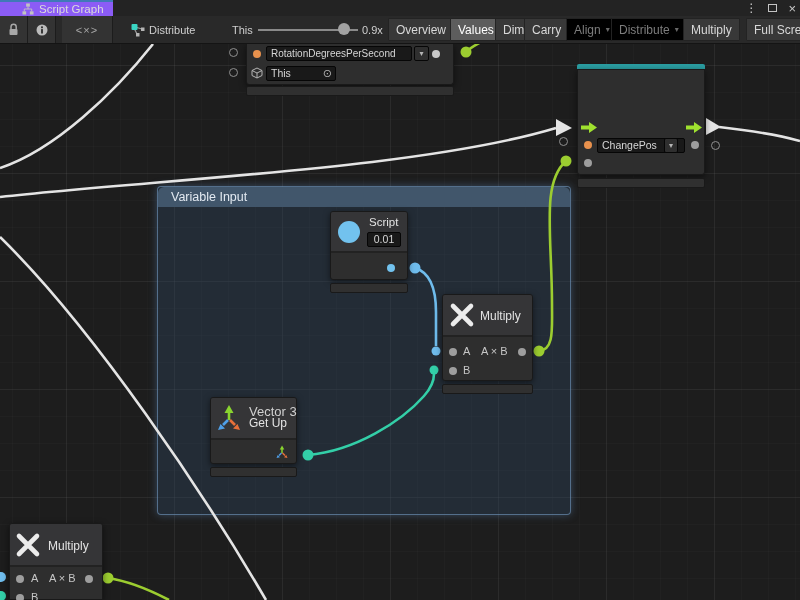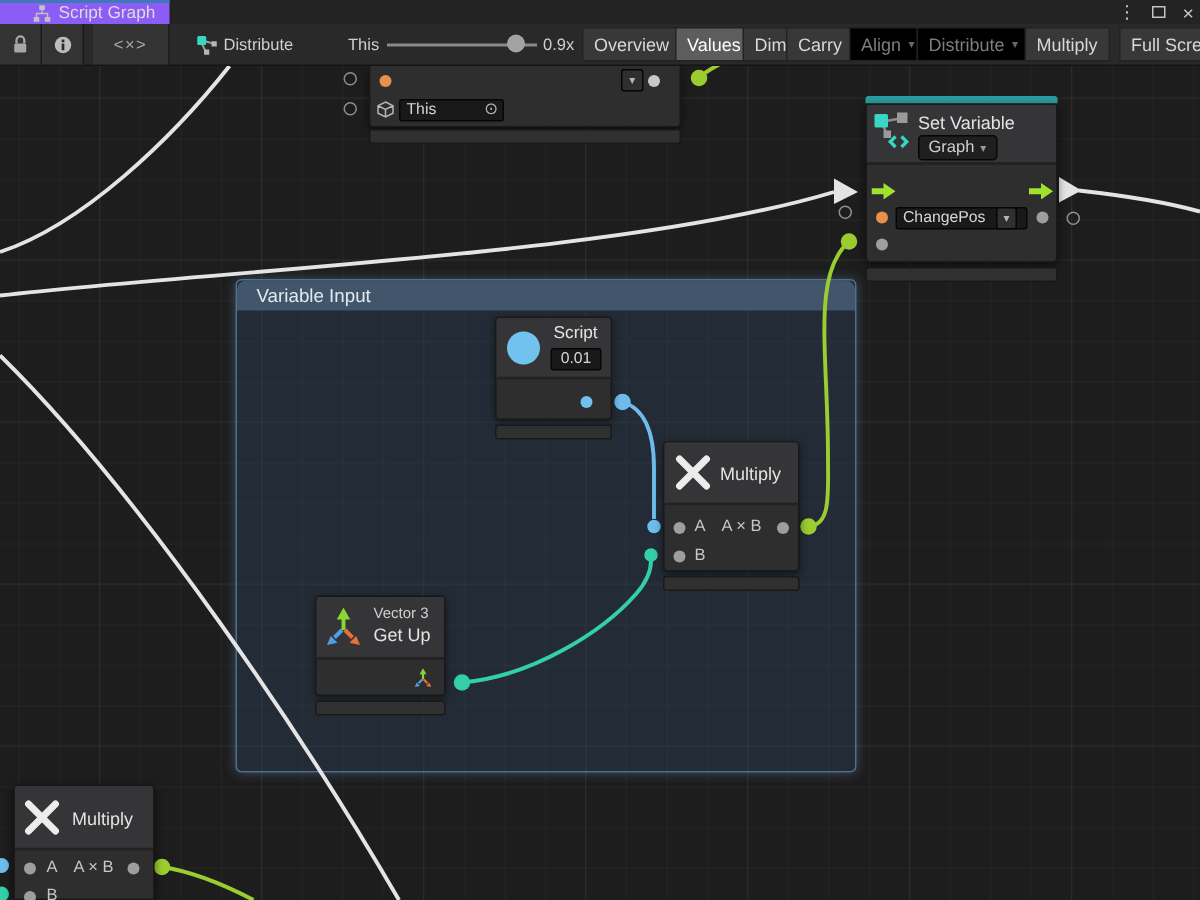--- a/index.html
+++ b/index.html
@@ -60,21 +60,21 @@
   .wire{fill:none;stroke-width:2.6px}
   .w-white{stroke:var(--wire-white)} .w-green{stroke:var(--wire-green)}
   .w-blue{stroke:var(--wire-blue)}   .w-teal{stroke:var(--wire-teal)}
   .f-white{fill:var(--wire-white)}   .f-green{fill:var(--wire-green)}
   .f-blue{fill:var(--wire-blue)}     .f-teal{fill:var(--wire-teal)}
 
   
   .node{position:absolute;background:#2e2e2e;border:1px solid #191919;border-radius:3px;box-shadow:0 2px 6px rgba(0,0,0,.5);z-index:4;box-sizing:border-box}
   .nheader{position:absolute;left:0;top:0;right:0;background:#353537;border-bottom:2px solid #222;border-radius:2px 2px 0 0}
   .ntitle{position:absolute;font-size:12px;color:#e3e3e3;white-space:nowrap}
-  .nsub{position:absolute;font-size:10px;color:#d0d0d0;white-space:nowrap}
+  .nsub{position:absolute;font-size:13px;color:#d0d0d0;white-space:nowrap}
   .plabel{position:absolute;font-size:11px;color:#c6c6c6;white-space:nowrap}
   .footer{position:absolute;height:8px;background:#303030;border:1px solid #191919;border-radius:2px;z-index:4;box-sizing:content-box}
   .pdot{position:absolute;width:8px;height:8px;border-radius:50%;z-index:5}
   .pd-gray{background:var(--port-gray)} .pd-orange{background:var(--port-orange)} .pd-white{background:var(--port-white)}
   .hollow{position:absolute;width:9px;height:9px;border:1.5px solid #8f8f8f;border-radius:50%;box-sizing:border-box;z-index:5}
   .chip{position:absolute;background:#191919;border:1px solid #060606;border-radius:2px;color:#d6d6d6;font-size:10.5px;line-height:13px;padding:0 4px;box-sizing:border-box;white-space:nowrap;overflow:hidden}
   .caretbox{position:absolute;background:#2f2f2f;border:1px solid #060606;border-radius:2px;color:#b5b5b5;font-size:8px;text-align:center;line-height:13px;box-sizing:border-box}
   .pill{position:absolute;background:#1f1f1f;border:1px solid #060606;border-radius:3px;color:#cfcfcf;font-size:11px;line-height:12px;padding:1px 6px;box-sizing:border-box;white-space:nowrap}
   .pill .caret{font-size:8px;color:#9a9a9a;margin-left:4px}
   #sv-accent{position:absolute;left:577px;top:64px;width:128px;height:5px;background:var(--accent-teal);z-index:4;border-radius:2px 2px 0 0}
@@ -115,53 +115,41 @@
   <path class="wire w-teal" d="M 308 455 C 355 451 402 421 424 396 C 431 388 434 380 434 374"></path>
   <circle class="f-teal" cx="308" cy="455" r="5.5"></circle>
   <circle class="f-teal" cx="434" cy="370" r="4.5"></circle>
 
   <circle class="f-blue" cx="1" cy="577" r="5"></circle>
   <circle class="f-teal" cx="1" cy="596" r="5"></circle>
 </svg>
 
 <div class="node" style="left:246px;top:44px;width:208px;height:41px;border-radius:0 0 3px 3px;border-top:none">
   <span class="pdot pd-orange" style="left:6px;top:6px"></span>
+  <div class="chip" style="left:19px;top:2px;width:146px;height:15px;font-size:10px">
+    <span>RotationDegreesPerSecond</span>
+  </div>
   <div class="caretbox" style="left:167px;top:2px;width:15px;height:15px">
     <span>▾</span>
   </div>
   <span class="pdot pd-white" style="left:185px;top:6px"></span>
   <svg width="12" height="12" viewBox="0 0 12 12" style="position:absolute;left:4px;top:23px">
     <path d="M6 1 L11 3.5 L11 8.5 L6 11 L1 8.5 L1 3.5 Z M1 3.5 L6 6 L11 3.5 M6 6 L6 11" fill="none" stroke="#b5b5b5" stroke-width="1"></path>
   </svg>
   <div class="chip" style="left:19px;top:22px;width:70px;height:15px">
     <span>This</span>
     <span style="position:absolute;right:3px;top:0;font-size:11px;color:#b5b5b5">⊙</span>
   </div>
 </div>
 <div class="footer" style="left:246px;top:86px;width:206px"></div>
 <span class="hollow" style="left:229px;top:48px"></span>
 <span class="hollow" style="left:229px;top:68px"></span>
 
 <div id="sv-accent"></div>
 <div class="node" style="left:577px;top:69px;width:128px;height:106px;border-radius:0 0 3px 3px">
-  <div class="nheader" style="height:38px">
-    <svg width="26" height="26" viewBox="0 0 26 26" style="position:absolute;left:4px;top:4px">
-      <line x1="7" y1="7" x2="18" y2="5" stroke="#8f8f8f" stroke-width="1.6"></line>
-      <line x1="6" y1="8" x2="9" y2="15" stroke="#8f8f8f" stroke-width="1.6"></line>
-      <rect x="1" y="2" width="9" height="9" rx="1" fill="#3ad6c4"></rect>
-      <rect x="16" y="1" width="7" height="7" fill="#9a9a9a"></rect>
-      <rect x="7" y="13" width="5" height="5" fill="#9a9a9a"></rect>
-      <polyline points="15,17 11.5,20.5 15,24" fill="none" stroke="#3ad6c4" stroke-width="2.2"></polyline>
-      <polyline points="19,17 22.5,20.5 19,24" fill="none" stroke="#3ad6c4" stroke-width="2.2"></polyline>
-    </svg>
-    <span class="ntitle" style="left:34px;top:5px">Set Variable</span>
-    <div class="pill" style="left:34px;top:20px">
-      <span>Graph</span><span class="caret">▾</span>
-    </div>
-  </div>
 
   <svg width="16" height="11" viewBox="0 0 16 11" style="position:absolute;left:3px;top:52px">
     <polygon points="0,3.5 8,3.5 8,0 16,5.5 8,11 8,7.5 0,7.5" fill="var(--flow-green)"></polygon>
   </svg>
   <svg width="16" height="11" viewBox="0 0 16 11" style="position:absolute;left:108px;top:52px">
     <polygon points="0,3.5 8,3.5 8,0 16,5.5 8,11 8,7.5 0,7.5" fill="var(--flow-green)"></polygon>
   </svg>
 
   <span class="pdot pd-orange" style="left:6px;top:71px"></span>
   <div class="chip" style="left:19px;top:68px;width:88px;height:15px">

